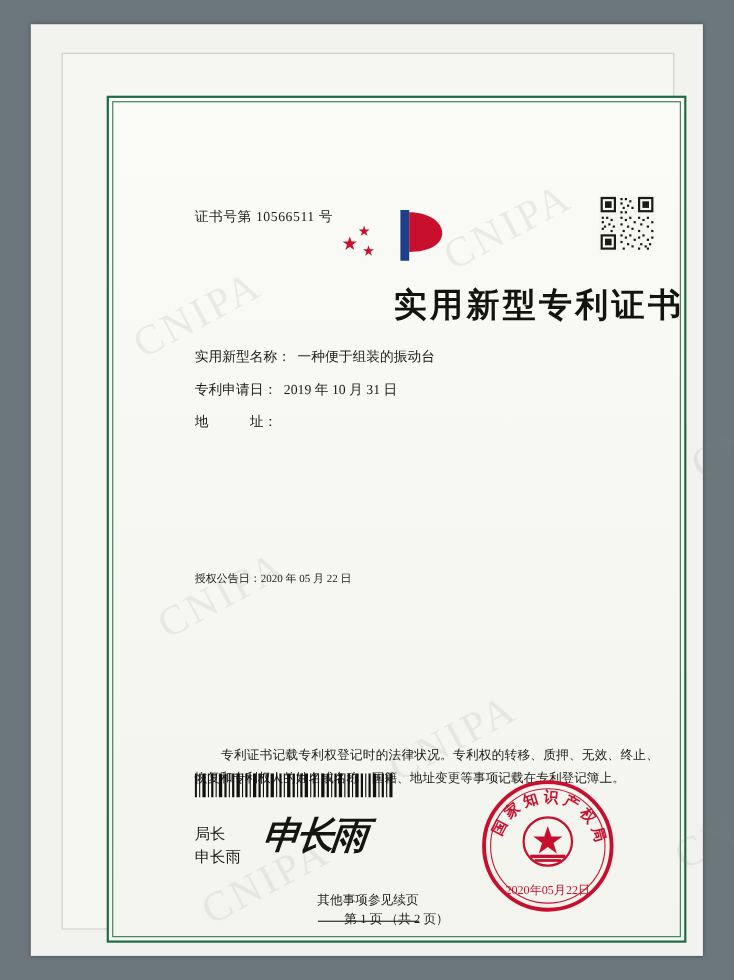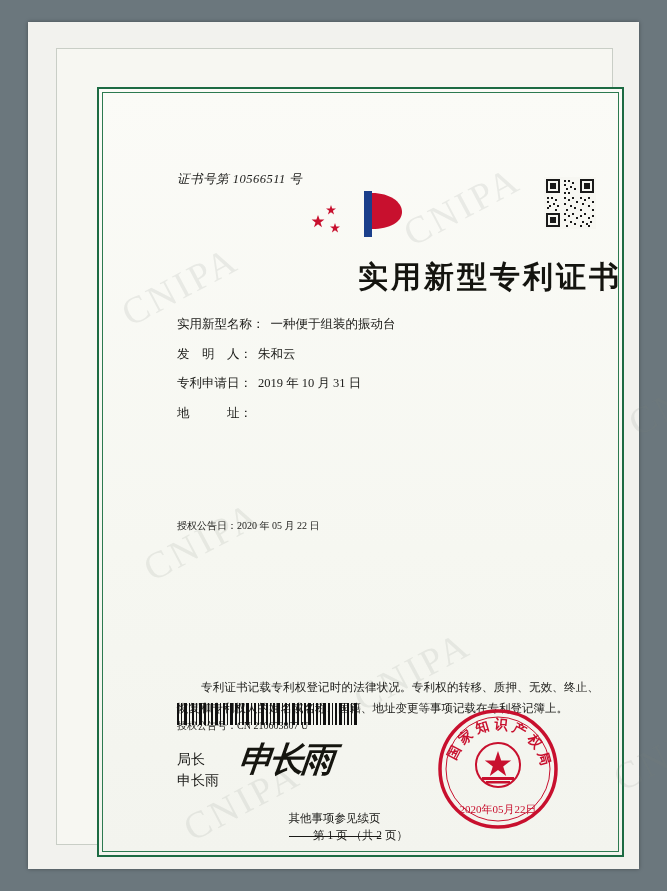--- a/index.html
+++ b/index.html
@@ -66,25 +66,24 @@
   .wm5 { left: 250px; top: 560px; }
   .wm6 { left: 510px; top: 640px; }
   .wm7 { left: 80px; top: 690px; }
 
   .content {
     position: absolute;
     left: 0; top: 0; right: 0; bottom: 0;
   }
   .cert-no {
     position: absolute;
-    left: 78px; top: 82px;
+    left: 78px; top: 100px;
     font-size: 12.5px;
     color: #20201e;
     letter-spacing: 0.5px;
-    font-style: italic;
   }
   .qr {
     position: absolute;
     right: 26px; top: 88px;
     width: 52px; height: 52px;
   }
   .qr svg { display: block; }
 
   .logo {
     position: absolute;
@@ -303,38 +302,31 @@
           </div>
 
           <div class="title">实用新型专利证书</div>
 
           <div class="fields">
             <div class="field-row">
               <span class="field-label">实用新型名称：</span>
               <span class="field-value">一种便于组装的振动台</span>
             </div>
             <div class="field-row">
-              <span class="field-label">发　明　人：</span>
-              <span class="field-value">朱和云</span>
-            </div>
-            <div class="field-row">
               <span class="field-label">专利申请日：</span>
               <span class="field-value">2019 年 10 月 31 日</span>
             </div>
             <div class="field-row">
               <span class="field-label">地　　　址：</span>
             </div>
           </div>
 
           <div class="two-col">
             <div class="left">
               <span>授权公告日：</span><span>2020 年 05 月 22 日</span>
-            </div>
-            <div class="right">
-              <span>授权公告号：</span><span>CN 210603807 U</span>
             </div>
           </div>
 
           <div class="para para2">专利证书记载专利权登记时的法律状况。专利权的转移、质押、无效、终止、恢复和专利权人的姓名或名称、国籍、地址变更等事项记载在专利登记簿上。</div>
 
           <div class="barcode">
             <svg width="180" height="22" viewBox="0 0 180 22">
               <g fill="#111">
                 <rect x="0" y="0" width="2" height="22"></rect>
                   <rect x="4" y="0" width="1" height="22"></rect>

